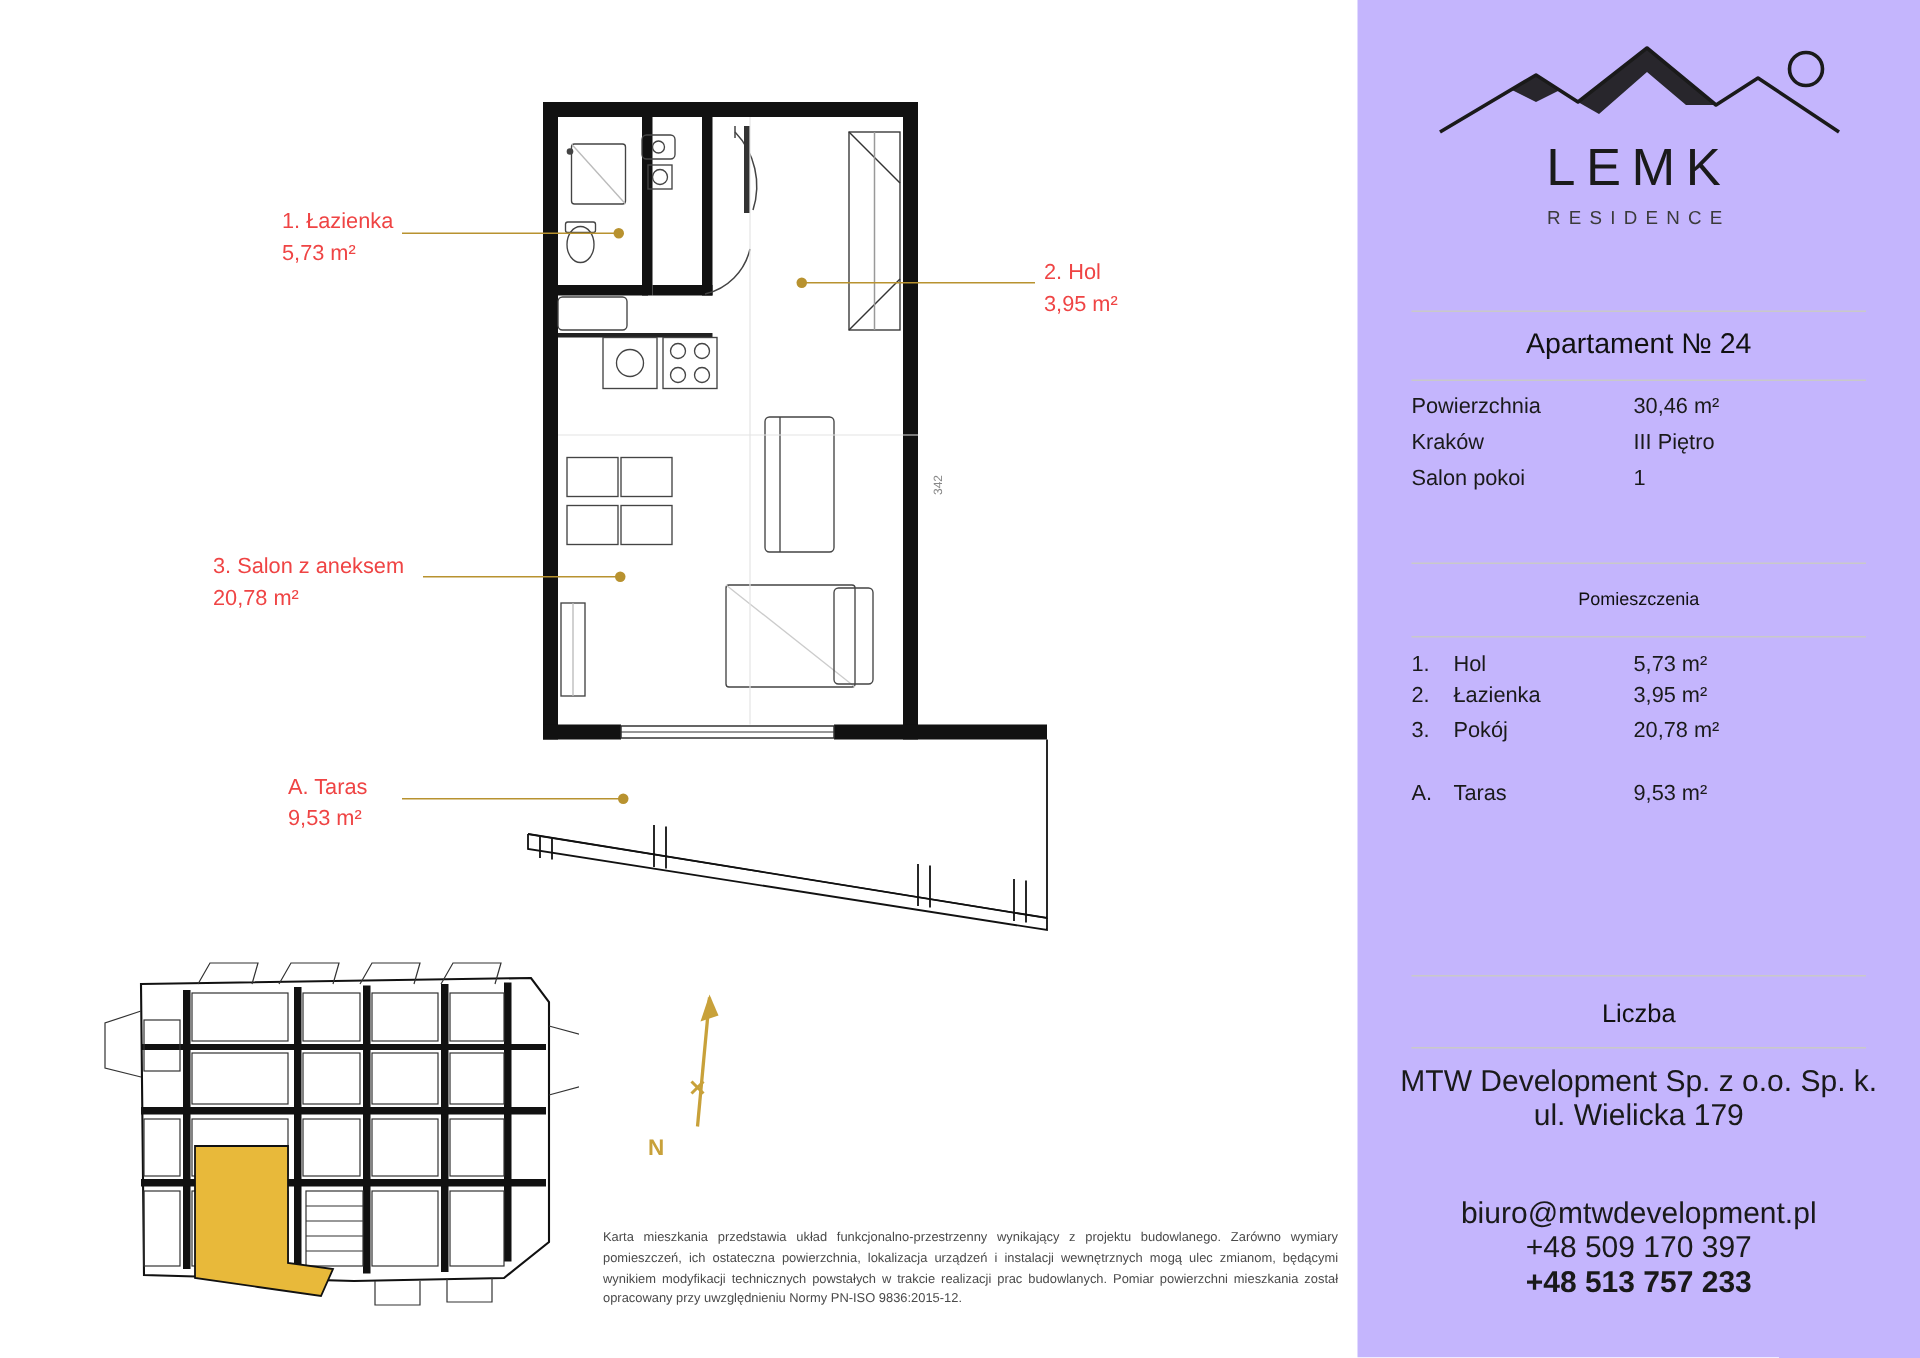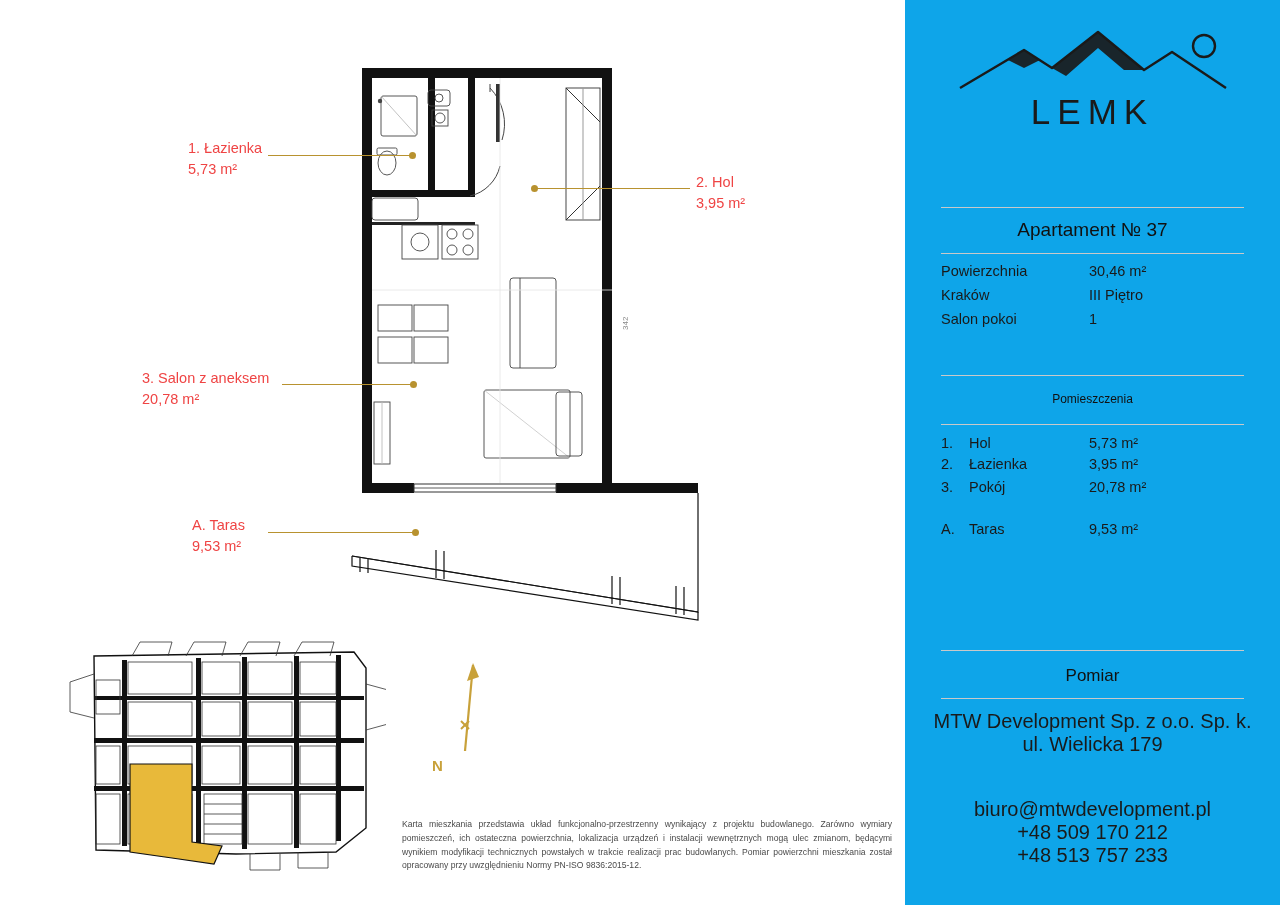--- a/index.html
+++ b/index.html
@@ -39,21 +39,21 @@
     width: 7px; height: 7px;
     border-radius: 50%;
     background: #b8922f;
   }
 
   
   #info-panel {
     position: absolute;
     right: 0; top: 0;
     width: 375px; height: 905px;
-    background: #0ea5e9;
+    background: #c4b5fd;
   }
 
   #logo-block {
     position: absolute;
     left: 0; top: 26px;
     width: 375px;
     text-align: center;
   }
   #logo-mark { display: block; margin: 0 auto; }
   .logo-word {
@@ -369,25 +369,26 @@
 <div id="info-panel">
 
   <div id="logo-block">
     <svg id="logo-mark" width="290" height="72" viewBox="0 0 290 72">
       <path d="M12 62 L76 24 L104 42 L150 6 L196 44 L224 26 L278 62" fill="none" stroke="#1a1a1a" stroke-width="2.4" stroke-linejoin="round"></path>
       <path d="M104 42 L118 50 L150 22 L176 44 L196 44 L150 6 Z" fill="#1a1a1a" opacity="0.92"></path>
       <path d="M60 34 L76 24 L92 34 L76 42 Z" fill="#1a1a1a" opacity="0.92"></path>
       <circle cx="256" cy="20" r="11" fill="none" stroke="#1a1a1a" stroke-width="2.4"></circle>
     </svg>
     <div class="logo-word">LEMK</div>
+    <div class="logo-sub">RESIDENCE</div>
   </div>
 
   <div class="hr" style="top:207px;"></div>
 
-  <div class="panel-title" style="top:219px;">Apartament № 37</div>
+  <div class="panel-title" style="top:219px;">Apartament № 24</div>
 
   <div class="hr" style="top:253px;"></div>
 
   <div class="kv-row" style="top:263px;">
     <span class="k">Powierzchnia</span>
     <span class="v">30,46 m²</span>
   </div>
   <div class="kv-row" style="top:287px;">
     <span class="k">Kraków</span>
     <span class="v">III Piętro</span>
@@ -419,22 +420,22 @@
     <span class="ar">20,78 m²</span>
   </div>
   <div class="room-row" style="top:521px;">
     <span class="num">A.</span>
     <span class="nm">Taras</span>
     <span class="ar">9,53 m²</span>
   </div>
 
   <div class="hr" style="top:650px;"></div>
 
-  <div class="panel-title" style="top:666px; font-size:17px;">Pomiar</div>
+  <div class="panel-title" style="top:666px; font-size:17px;">Liczba</div>
 
   <div class="hr" style="top:698px;"></div>
 
   <div class="contact-line" style="top:710px;">MTW Development Sp. z o.o. Sp. k.</div>
   <div class="contact-line" style="top:733px;">ul. Wielicka 179</div>
   <div class="contact-line" style="top:798px;">biuro@mtwdevelopment.pl</div>
-  <div class="contact-line" style="top:821px;">+48 509 170 212</div>
-  <div class="contact-line" style="top:844px;">+48 513 757 233</div>
+  <div class="contact-line" style="top:821px;">+48 509 170 397</div>
+  <div class="contact-line" style="top:844px;font-weight:bold;">+48 513 757 233</div>
 </div>
 
 </body></html>

